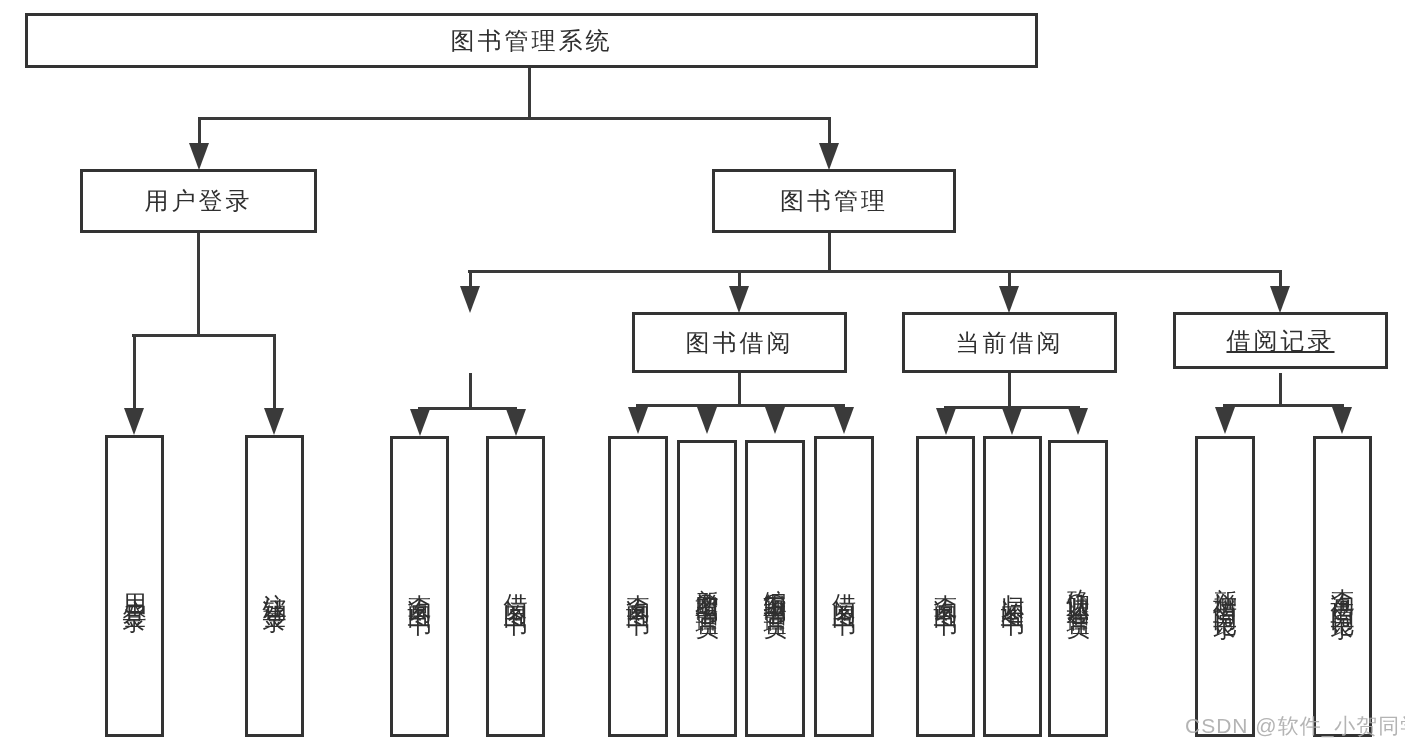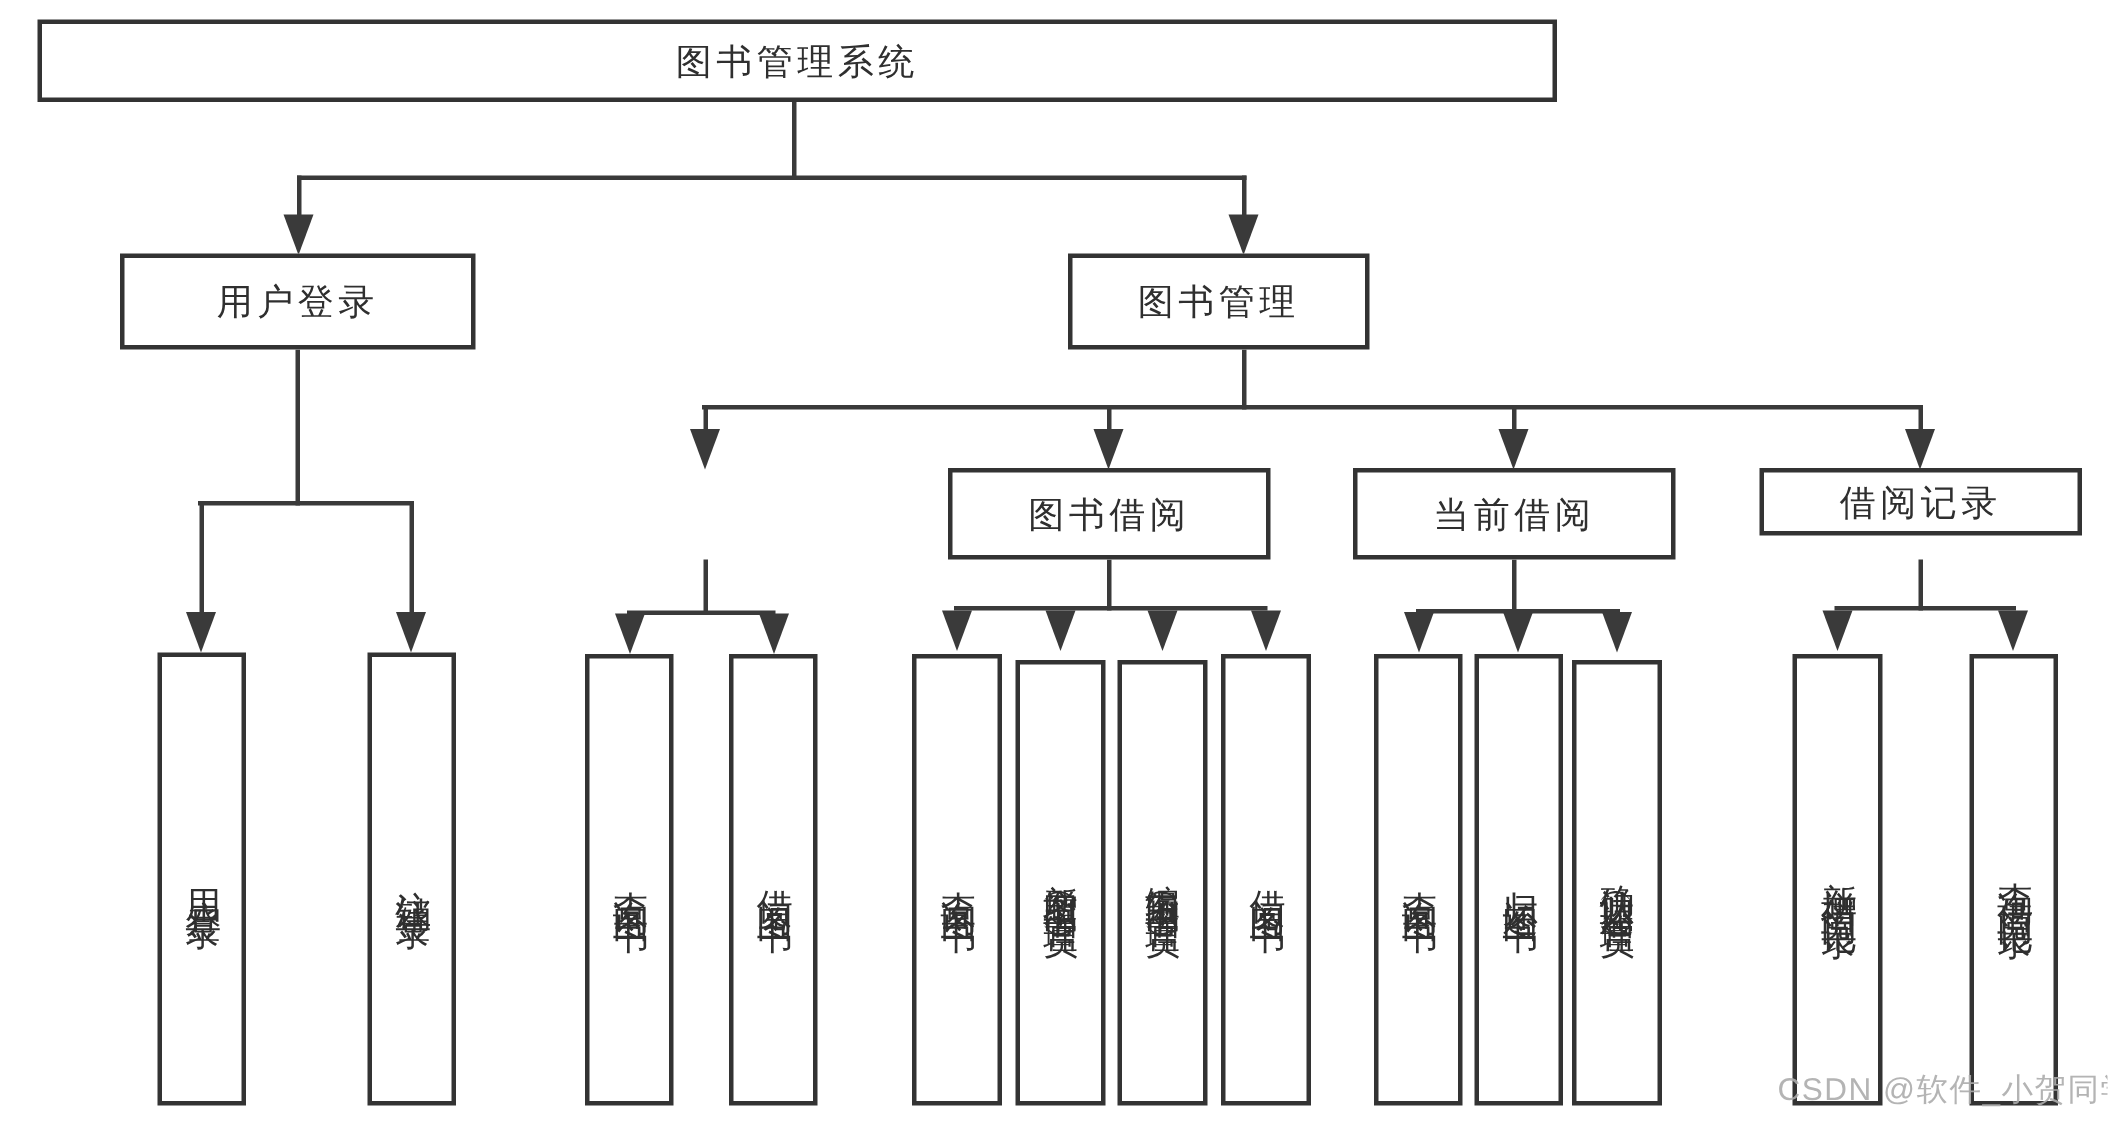--- a/index.html
+++ b/index.html
@@ -80,21 +80,21 @@
   <div class="vline" style="left:528px; top:68px; height:50px;"></div>
   <div class="hline" style="left:198px; top:117px; width:633px;"></div>
   <div class="vline" style="left:198px; top:117px; height:28px;"></div>
   <div class="arrow" style="left:189px; top:143px;"></div>
   <div class="vline" style="left:828px; top:117px; height:28px;"></div>
   <div class="arrow" style="left:819px; top:143px;"></div>
 
   <div class="box" style="left:80px; top:169px; width:237px; height:64px;">
     <span class="h-label">用户登录</span>
   </div>
-  <div class="box" style="left:712px; top:169px; width:201px; height:64px;">
+  <div class="box" style="left:712px; top:169px; width:244px; height:64px;">
     <span class="h-label">图书管理</span>
   </div>
 
   <div class="vline" style="left:197px; top:233px; height:104px;"></div>
   <div class="hline" style="left:132px; top:334px; width:143px;"></div>
   <div class="vline" style="left:133px; top:334px; height:76px;"></div>
   <div class="arrow" style="left:124px; top:408px;"></div>
   <div class="vline" style="left:273px; top:334px; height:76px;"></div>
   <div class="arrow" style="left:264px; top:408px;"></div>
 
@@ -108,21 +108,21 @@
   <div class="arrow" style="left:999px; top:286px;"></div>
   <div class="vline" style="left:1279px; top:270px; height:18px;"></div>
   <div class="arrow" style="left:1270px; top:286px;"></div>
 
   <div class="box" style="left:632px; top:312px; width:215px; height:61px;">
     <span class="h-label">图书借阅</span>
   </div>
   <div class="box" style="left:902px; top:312px; width:215px; height:61px;">
     <span class="h-label">当前借阅</span>
   </div>
-  <div class="box" style="left:1173px; top:312px; width:215px; height:45px;">
+  <div class="box" style="left:1173px; top:312px; width:215px; height:57px;text-decoration:underline;">
     <span class="h-label">借阅记录</span>
   </div>
 
   <div class="vline" style="left:469px; top:373px; height:37px;"></div>
   <div class="hline" style="left:418px; top:407px; width:99px;"></div>
   <div class="arrow" style="left:410px; top:409px;"></div>
   <div class="arrow" style="left:506px; top:409px;"></div>
 
   <div class="vline" style="left:738px; top:373px; height:34px;"></div>
   <div class="hline" style="left:636px; top:404px; width:209px;"></div>

